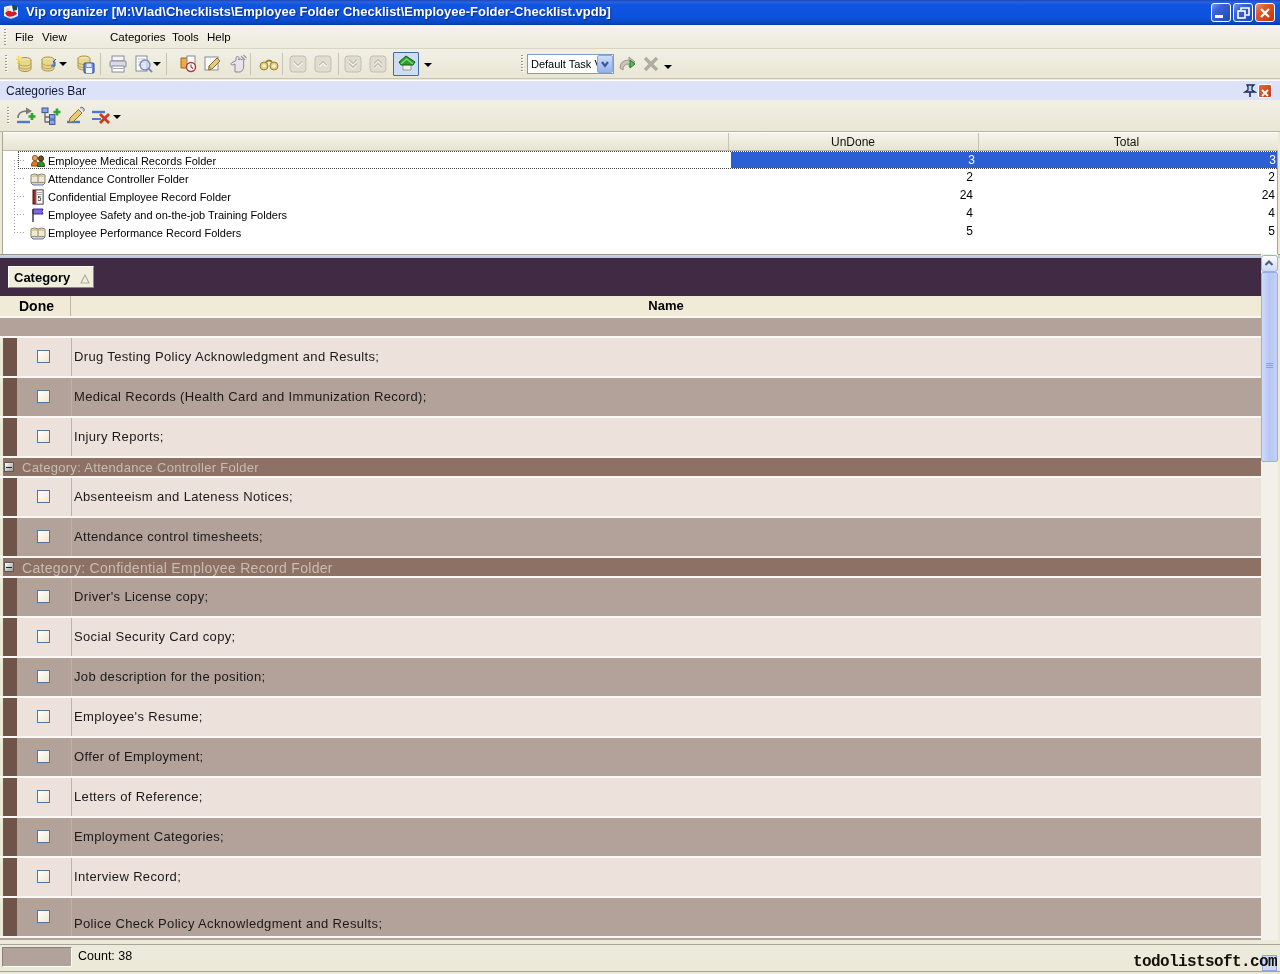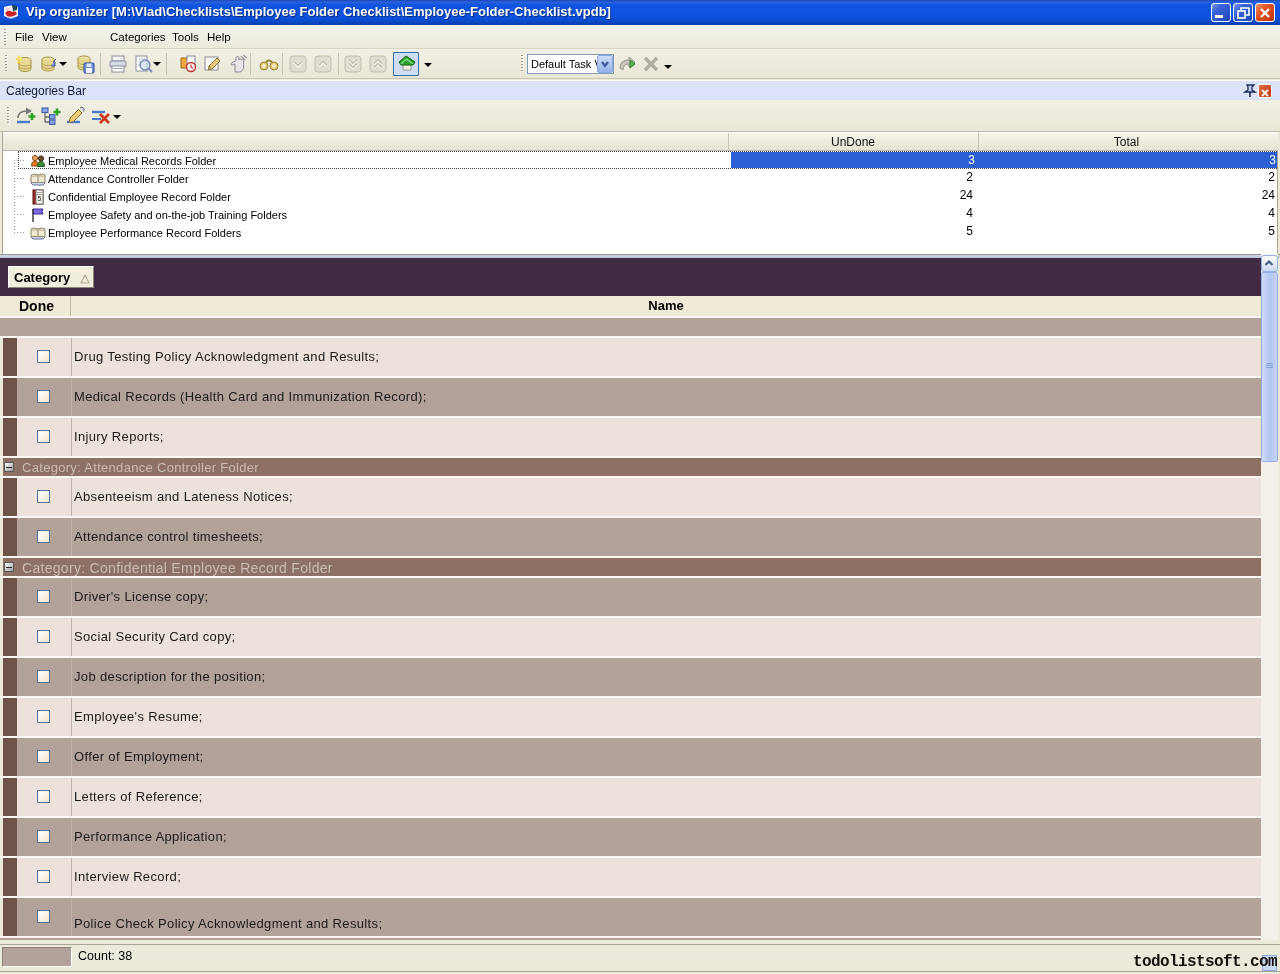--- a/index.html
+++ b/index.html
@@ -415,21 +415,21 @@
 <div class="abs" style="left:71px;top:0;width:1px;height:38px;background:#c2b3a9;"></div>
 <div class="abs" style="left:37px;top:12px;width:13px;height:13px;background:linear-gradient(135deg,#ffffff,#f2e6d2);border:1px solid #54749c;"></div>
 <div class="abs" style="left:74px;top:11px;font-size:13px;letter-spacing:0.35px;color:#1a1a1a;">Letters of Reference;</div>
 </div>
 <div class="abs" style="left:0;top:558px;width:1262px;height:2px;background:#fbf8f3;"></div>
 <div class="abs" style="left:0;top:560px;width:1262px;height:38px;background:#b2a29a;">
 <div class="abs" style="left:0;top:0;width:3px;height:38px;background:#ece9d8;"></div>
 <div class="abs" style="left:3px;top:0;width:14px;height:38px;background:#6f5549;"></div>
 <div class="abs" style="left:71px;top:0;width:1px;height:38px;background:#bfb1a8;"></div>
 <div class="abs" style="left:37px;top:12px;width:13px;height:13px;background:linear-gradient(135deg,#ffffff,#f2e6d2);border:1px solid #54749c;"></div>
-<div class="abs" style="left:74px;top:11px;font-size:13px;letter-spacing:0.35px;color:#1a1a1a;">Performance Application;</div>
+<div class="abs" style="left:74px;top:11px;font-size:13px;letter-spacing:0.35px;color:#1a1a1a;">Employment Categories;</div>
 </div>
 <div class="abs" style="left:0;top:598px;width:1262px;height:2px;background:#fbf8f3;"></div>
 <div class="abs" style="left:0;top:600px;width:1262px;height:38px;background:#ece2db;">
 <div class="abs" style="left:0;top:0;width:3px;height:38px;background:#ece9d8;"></div>
 <div class="abs" style="left:3px;top:0;width:14px;height:38px;background:#6f5549;"></div>
 <div class="abs" style="left:71px;top:0;width:1px;height:38px;background:#c2b3a9;"></div>
 <div class="abs" style="left:37px;top:12px;width:13px;height:13px;background:linear-gradient(135deg,#ffffff,#f2e6d2);border:1px solid #54749c;"></div>
 <div class="abs" style="left:74px;top:11px;font-size:13px;letter-spacing:0.35px;color:#1a1a1a;">Interview Record;</div>
 </div>
 <div class="abs" style="left:0;top:638px;width:1262px;height:2px;background:#fbf8f3;"></div>

